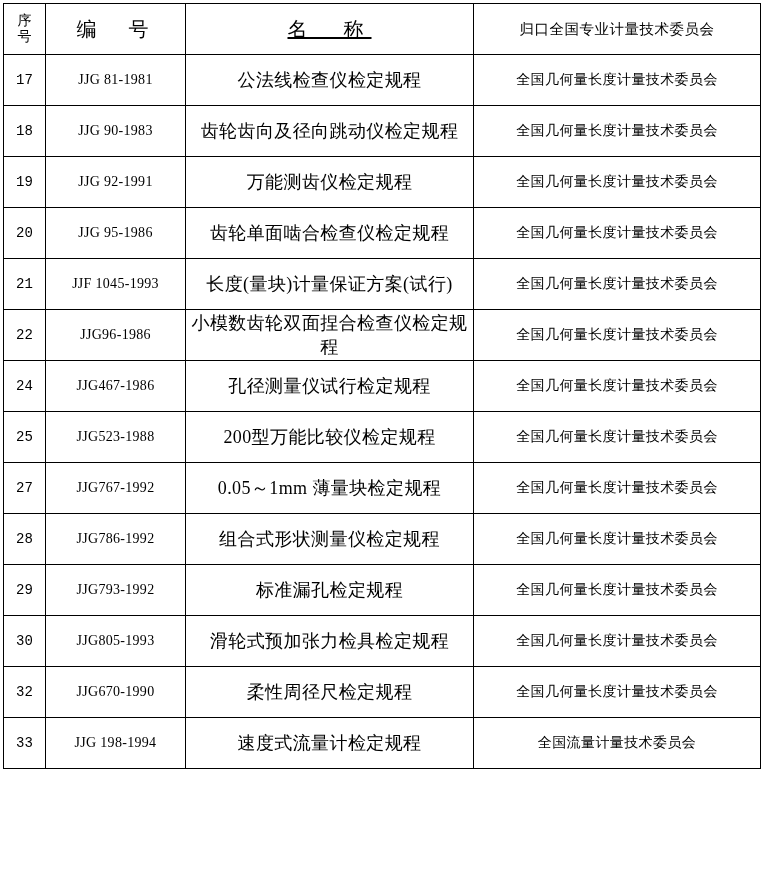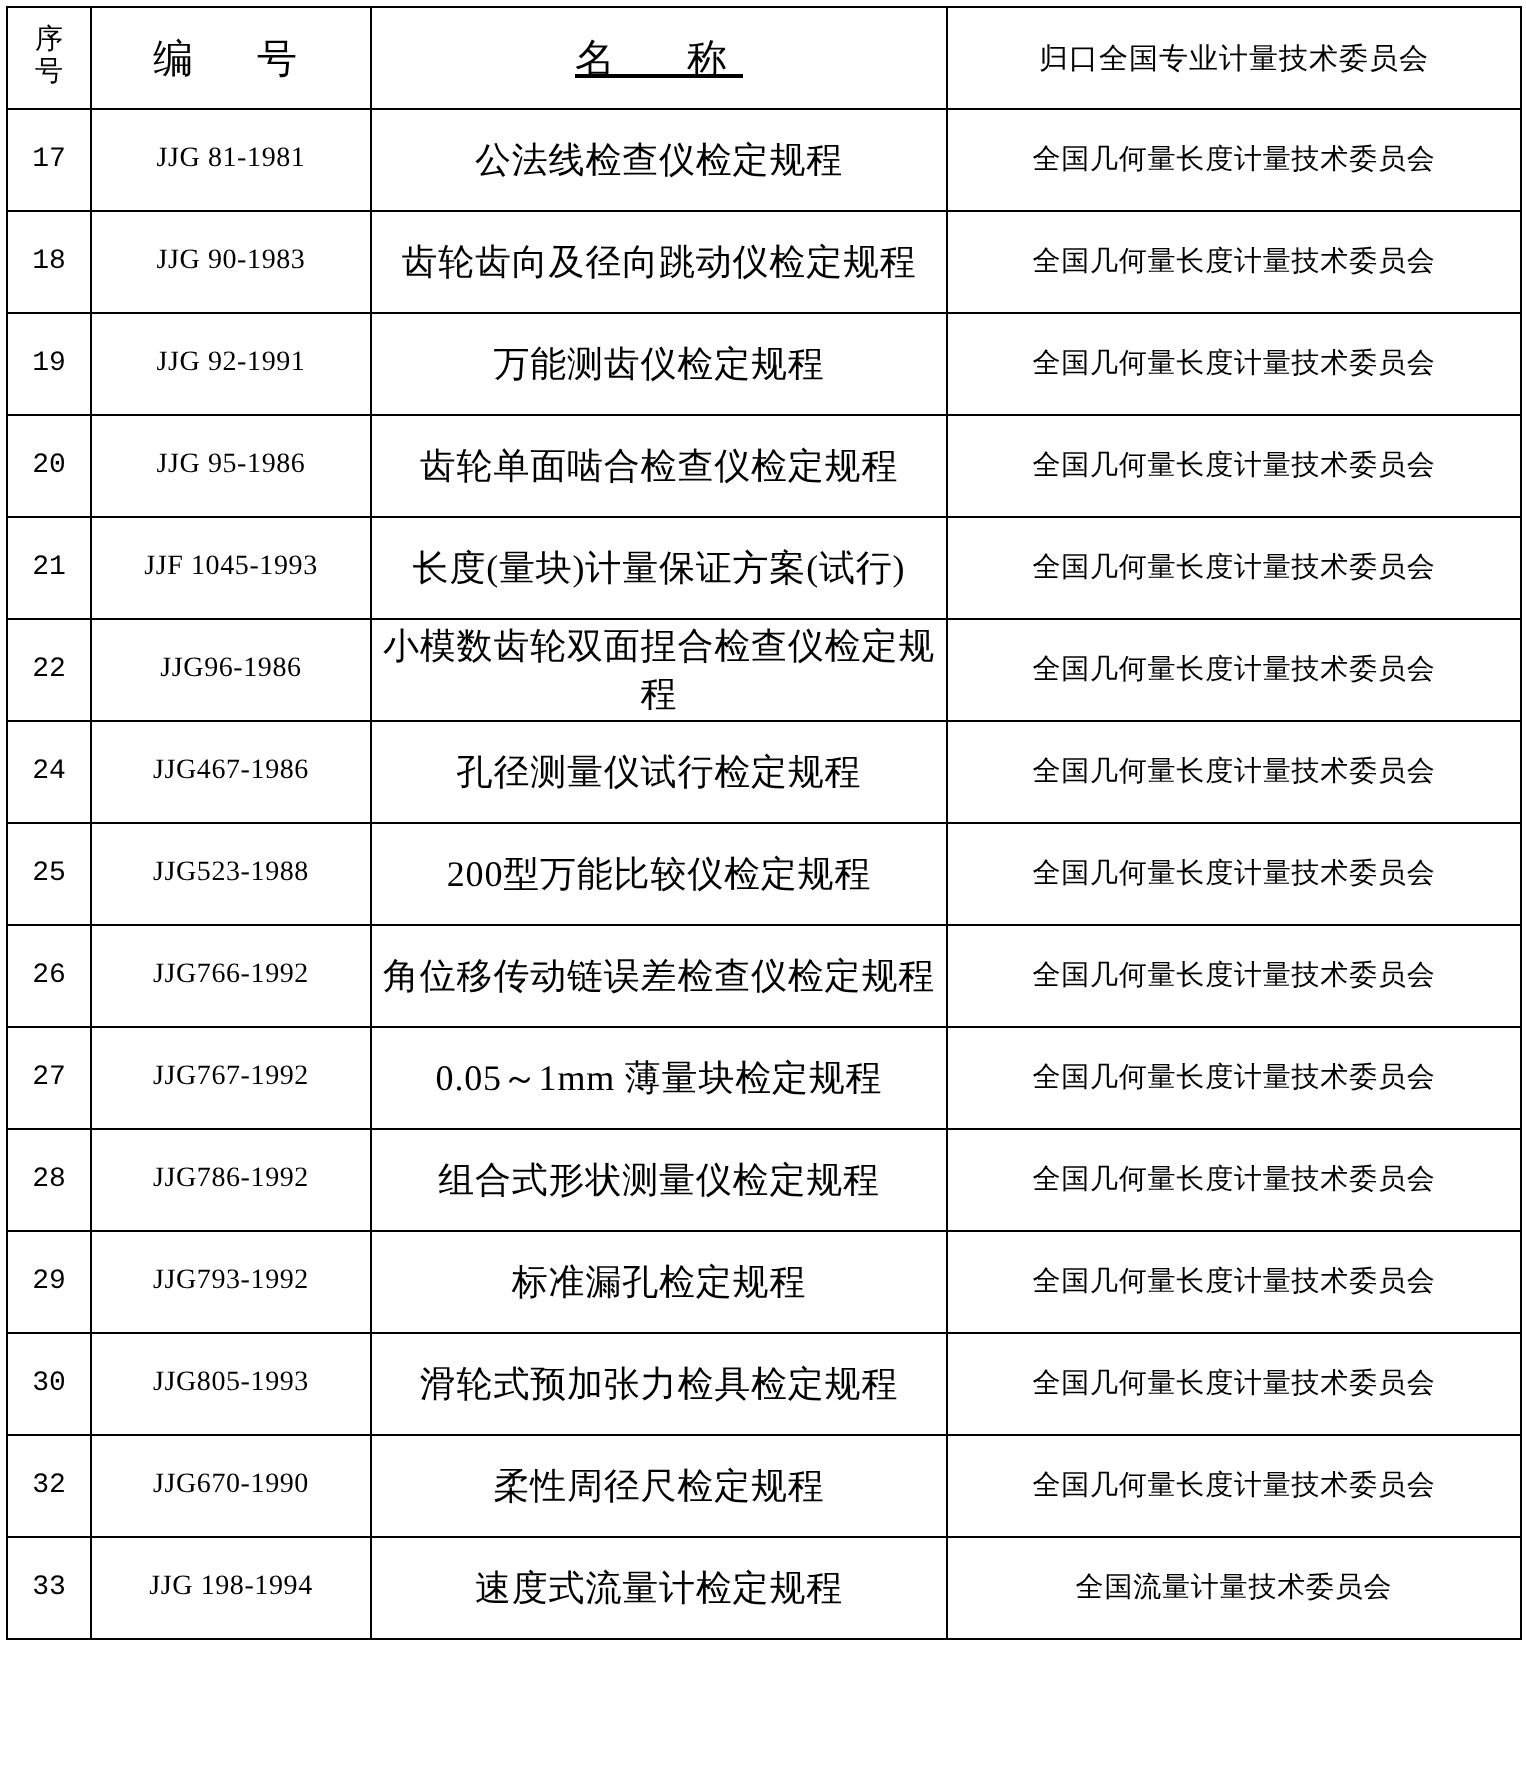--- a/index.html
+++ b/index.html
@@ -143,26 +143,20 @@
         <td class="name">孔径测量仪试行检定规程</td>
         <td class="comm">全国几何量长度计量技术委员会</td>
       </tr>
       <tr>
         <td class="seq">25</td>
         <td class="code">JJG523-1988</td>
         <td class="name">200型万能比较仪检定规程</td>
         <td class="comm">全国几何量长度计量技术委员会</td>
       </tr>
       <tr>
-        <td class="seq">26</td>
-        <td class="code">JJG766-1992</td>
-        <td class="name">角位移传动链误差检查仪检定规程</td>
-        <td class="comm">全国几何量长度计量技术委员会</td>
-      </tr>
-      <tr>
         <td class="seq">27</td>
         <td class="code">JJG767-1992</td>
         <td class="name">0.05～1mm 薄量块检定规程</td>
         <td class="comm">全国几何量长度计量技术委员会</td>
       </tr>
       <tr>
         <td class="seq">28</td>
         <td class="code">JJG786-1992</td>
         <td class="name">组合式形状测量仪检定规程</td>
         <td class="comm">全国几何量长度计量技术委员会</td>

